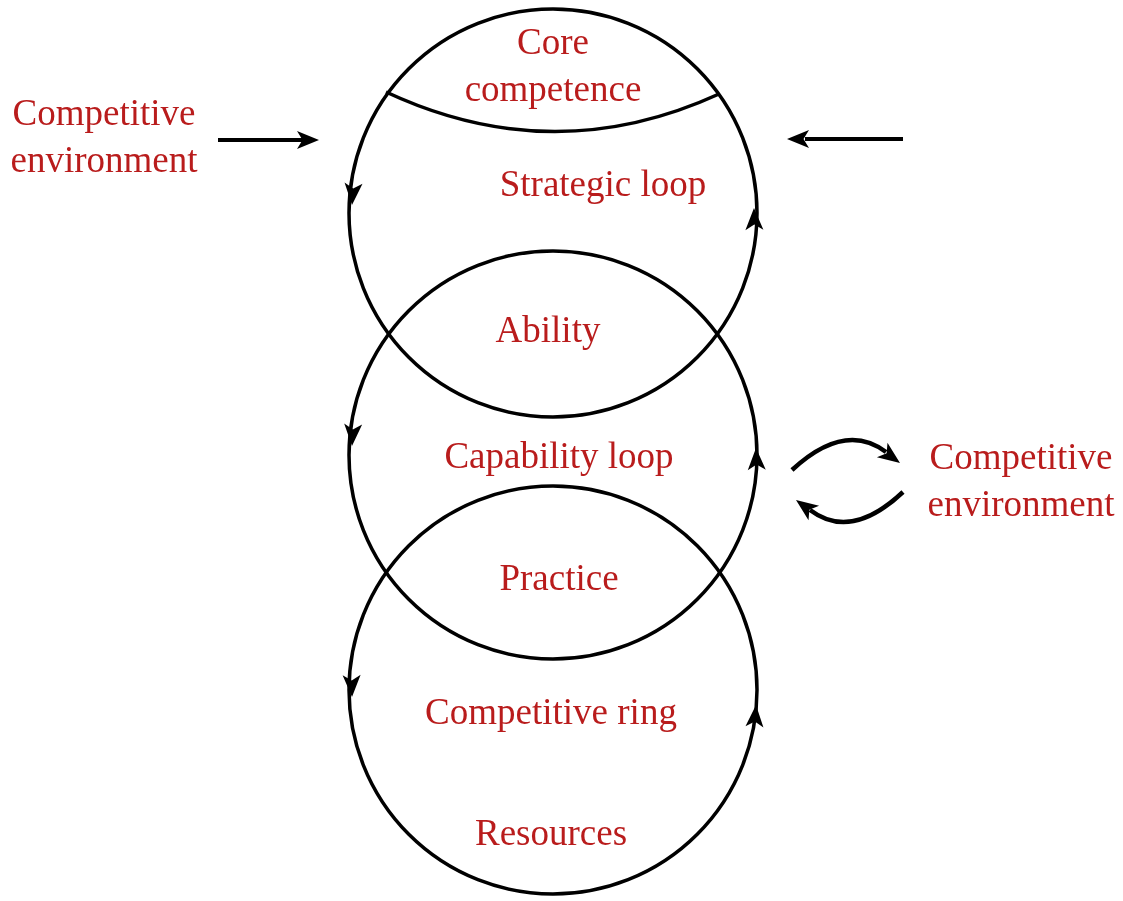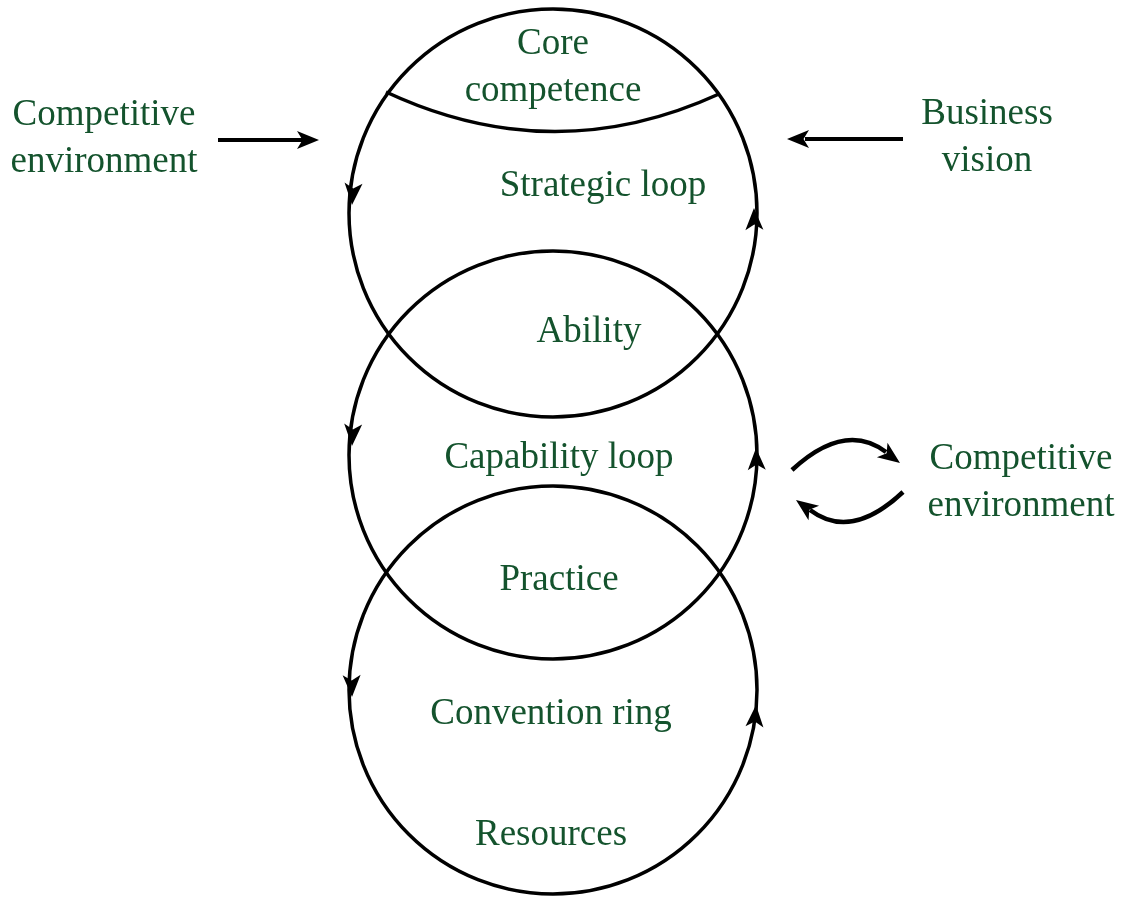--- a/index.html
+++ b/index.html
@@ -19,21 +19,21 @@
     position: absolute;
     left: 0;
     top: 0;
   }
   .lbl {
     position: absolute;
     transform: translate(-50%, -50%);
     text-align: center;
     font-size: 37px;
     line-height: 1.27;
-    color: #14532d;
+    color: #b91c1c;
     white-space: nowrap;
     user-select: none;
   }
   .lbl.wrap {
     white-space: normal;
   }
 </style>
 </head>
 <body>
 
@@ -70,31 +70,30 @@
     <g>
       <path d="M 792,470 Q 845,421 886,452" fill="none" stroke="#000000" stroke-width="4.5"></path>
       <use href="#ah" transform="translate(900,463) rotate(-54)"></use>
       <path d="M 903,492 Q 851,541 810,510" fill="none" stroke="#000000" stroke-width="4.5"></path>
       <use href="#ah" transform="translate(796,500) rotate(126)"></use>
     </g>
   </svg>
 
   <div class="lbl wrap" style="left:104px; top:137px; width:216px;">Competitive environment</div>
 
-  <div class="lbl wrap" style="left:987px; top:136px; width:180px;">Business vision</div>
 
   <div class="lbl wrap" style="left:553px; top:66px; width:230px;">Core competence</div>
 
   <div class="lbl" style="left:556px; top:184px;margin-left:47px;">Strategic loop</div>
 
-  <div class="lbl" style="left:589px; top:330px;">Ability</div>
+  <div class="lbl" style="left:548px; top:330px;">Ability</div>
 
   <div class="lbl" style="left:559px; top:456px;">Capability loop</div>
 
   <div class="lbl" style="left:559px; top:578px;">Practice</div>
 
-  <div class="lbl" style="left:551px; top:712px;">Convention ring</div>
+  <div class="lbl" style="left:551px; top:712px;">Competitive ring</div>
 
   <div class="lbl" style="left:551px; top:833px;text-align:center;">Resources</div>
 
   <div class="lbl wrap" style="left:1021px; top:481px; width:212px;">Competitive environment</div>
 
 </div>
 
 </body></html>

